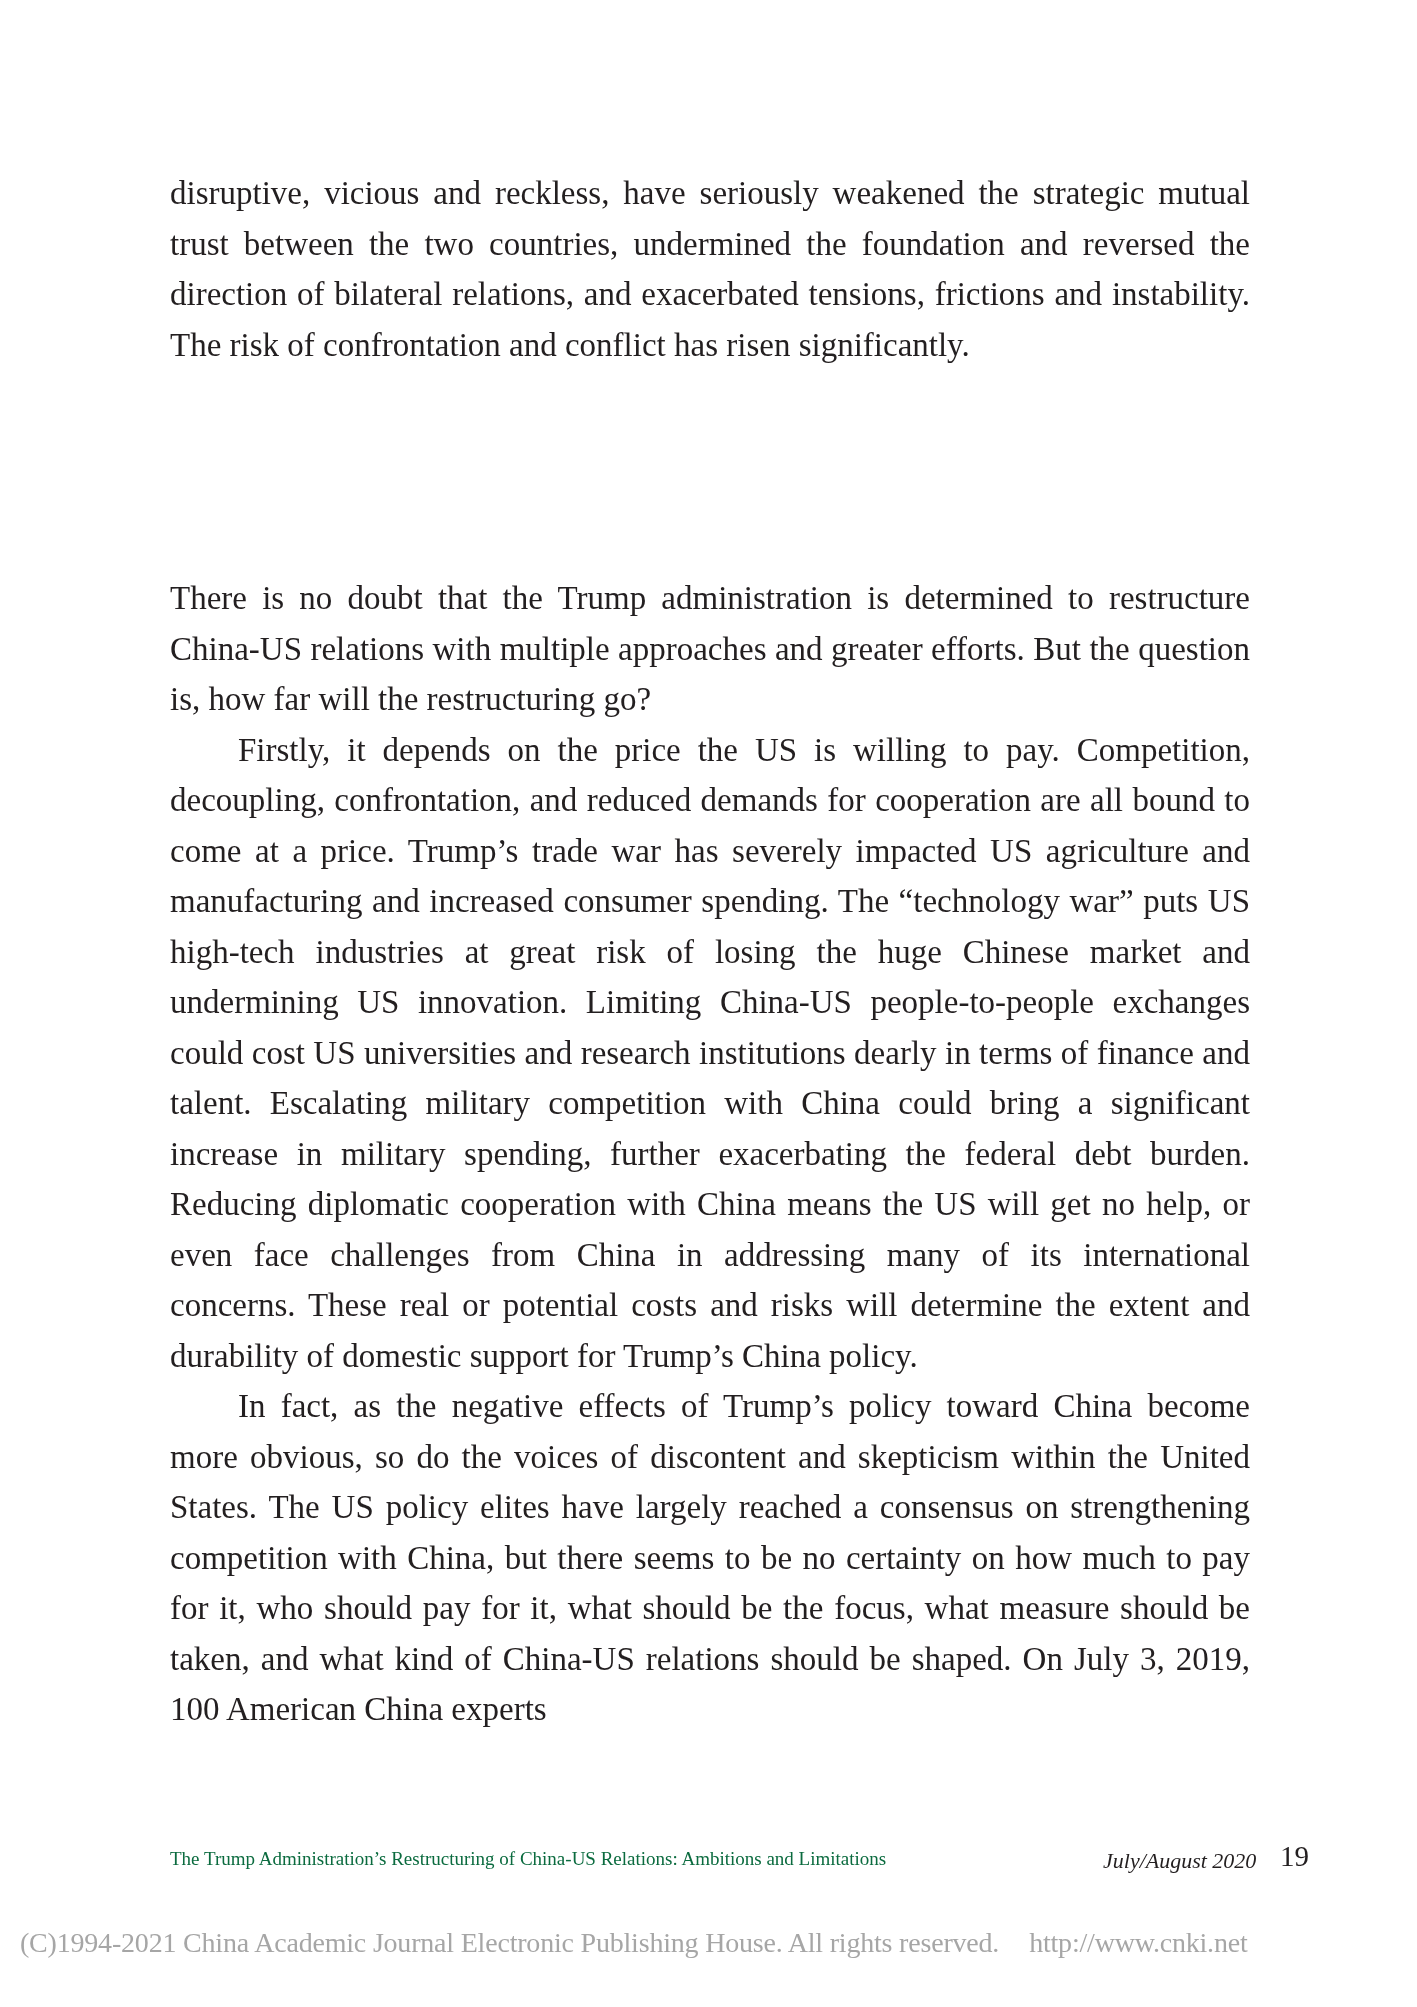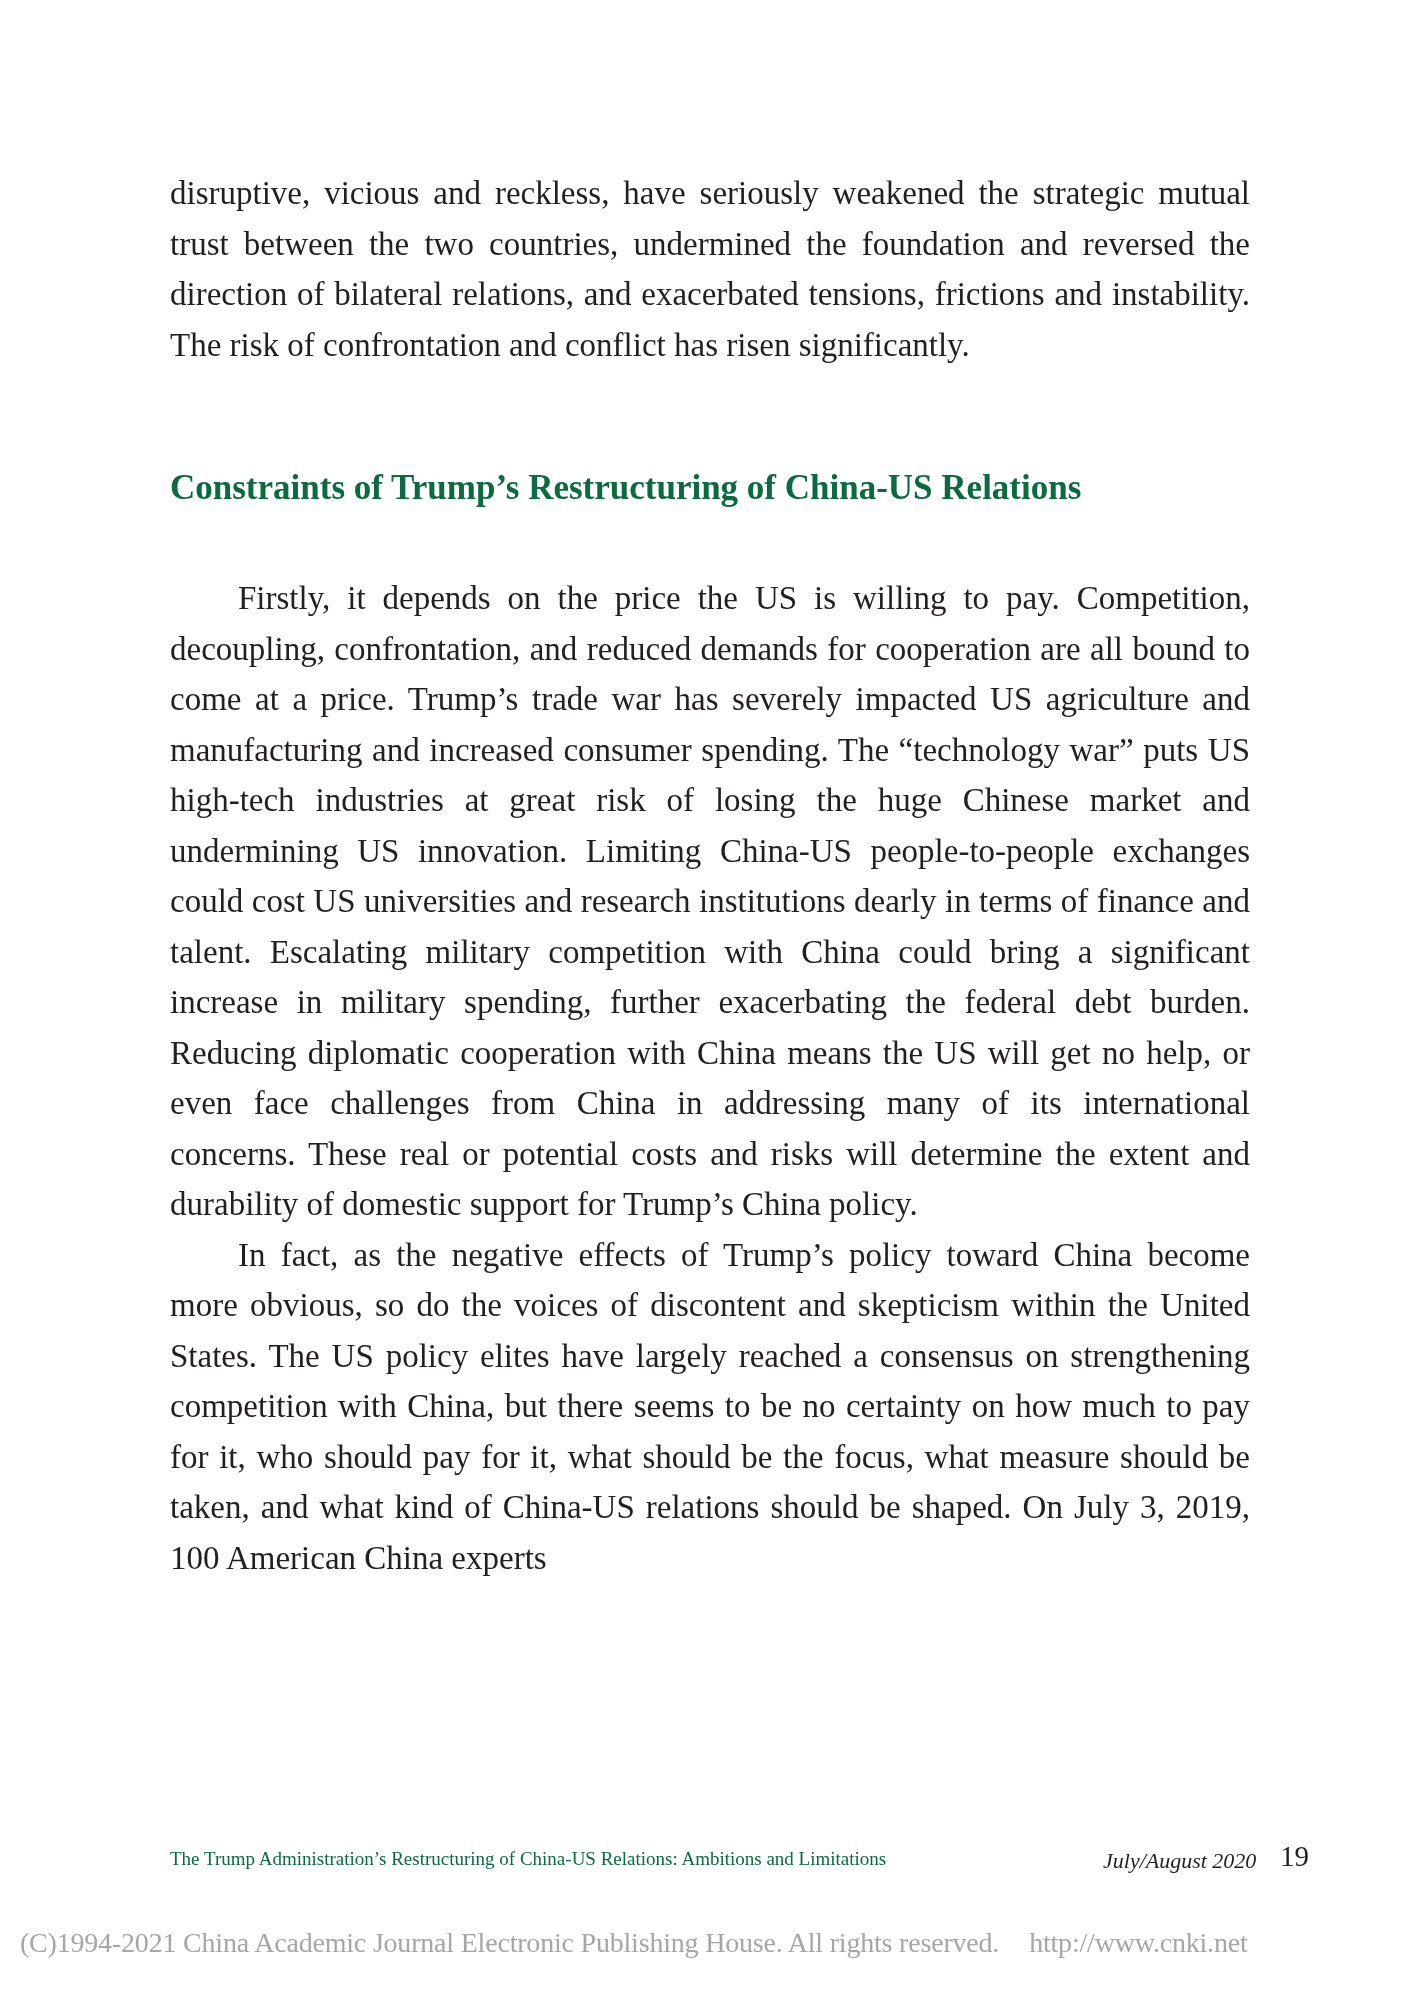--- a/index.html
+++ b/index.html
@@ -105,23 +105,23 @@
   </style>
 </head>
 <body>
 
 <div class="page">
 
   <div class="text-block block-top">
     <p class="para">disruptive, vicious and reckless, have seriously weakened the strategic mutual trust between the two countries, undermined the foundation and reversed the direction of bilateral relations, and exacerbated tensions, frictions and instability. The risk of confrontation and conflict has risen significantly.</p>
   </div>
 
-  <h2 class="heading">Constraints of Trump’s Restructuring of China-US Relations</h2>
 
   <div class="text-block block-main">
+    <p class="para">There is no doubt that the Trump administration is determined to restructure China-US relations with multiple approaches and greater efforts. But the question is, how far will the restructuring go?</p>
     <p class="para indent">Firstly, it depends on the price the US is willing to pay. Competition, decoupling, confrontation, and reduced demands for cooperation are all bound to come at a price. Trump’s trade war has severely impacted US agriculture and manufacturing and increased consumer spending. The “technology war” puts US high-tech industries at great risk of losing the huge Chinese market and undermining US innovation. Limiting China-US people-to-people exchanges could cost US universities and research institutions dearly in terms of finance and talent. Escalating military competition with China could bring a significant increase in military spending, further exacerbating the federal debt burden. Reducing diplomatic cooperation with China means the US will get no help, or even face challenges from China in addressing many of its international concerns. These real or potential costs and risks will determine the extent and durability of domestic support for Trump’s China policy.</p>
     <p class="para indent">In fact, as the negative effects of Trump’s policy toward China become more obvious, so do the voices of discontent and skepticism within the United States. The US policy elites have largely reached a consensus on strengthening competition with China, but there seems to be no certainty on how much to pay for it, who should pay for it, what should be the focus, what measure should be taken, and what kind of China-US relations should be shaped. On July 3, 2019, 100 American China experts</p>
   </div>
 
   <div class="footer">
     <span class="footer-title">The Trump Administration’s Restructuring of China-US Relations: Ambitions and Limitations</span>
     <span class="footer-date">July/August 2020</span>
     <span class="footer-pagenum">19</span>
   </div>
 

